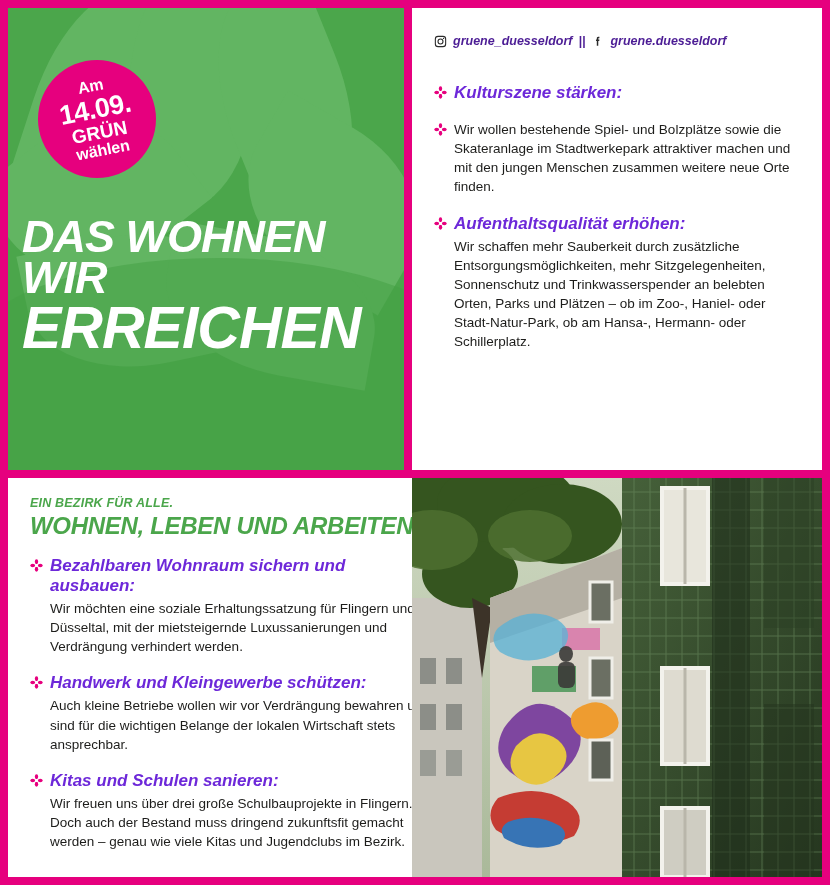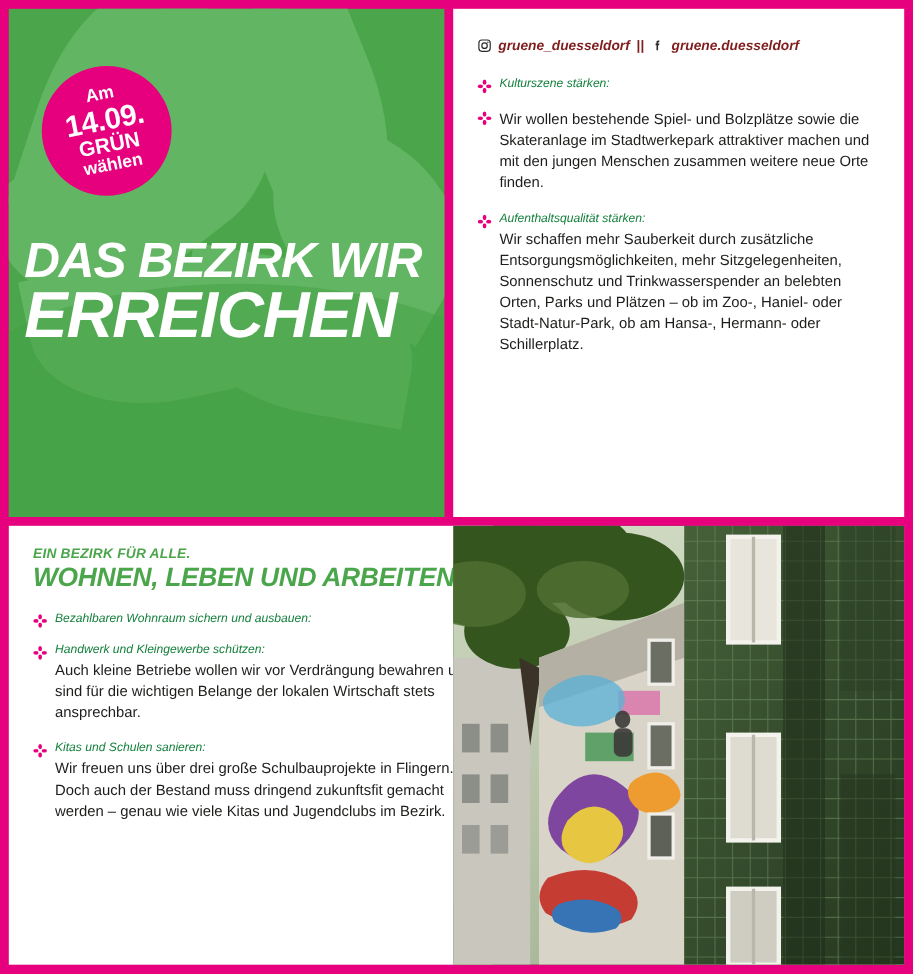--- a/index.html
+++ b/index.html
@@ -89,39 +89,39 @@
     background: #ffffff;
     padding: 26px 20px 10px 22px;
   }
   .social {
     display: flex;
     align-items: center;
     gap: 6px;
     font-size: 12.5px;
     font-weight: bold;
     font-style: italic;
-    color: #7f1d1d;
-    margin-bottom: 22px;
+    color: #4c1d95;
+    margin-bottom: 35px;
   }
   .ig-icon, .fb-icon { display: inline-block; }
   .ig-icon svg, .fb-icon svg { display: block; }
 
   .item { margin-bottom: 17px; position: relative; padding-left: 20px; }
   .flower-icon {
     position: absolute;
     left: 0;
     top: 2px;
     width: 13px;
     height: 13px;
   }
   .item-title {
-    font-size: 11px;
-    font-weight: normal;
+    font-size: 17px;
+    font-weight: bold;
     font-style: italic;
-    color: #15803d;
+    color: #6d28d9;
     margin-bottom: 3px;
   }
   .item-body {
     font-size: 13.5px;
     color: #1d1d1b;
     line-height: 1.42;
   }
 
   
   .bottom-left {
@@ -177,21 +177,21 @@
     <div class="leaf-shade"></div>
 
     <div class="badge">
       <span class="b1">Am</span>
       <span class="b2">14.09.</span>
       <span class="b3">GRÜN</span>
       <span class="b4">wählen</span>
     </div>
 
     <div class="headline">
-      <span class="h1">DAS BEZIRK WIR</span>
+      <span class="h1">DAS WOHNEN WIR</span>
       <span class="h2">ERREICHEN</span>
     </div>
   </div>
 
   <div class="right-panel">
 
     <div class="social">
       <span class="ig-icon">
         <svg width="13" height="13" viewBox="0 0 24 24" fill="none" stroke="#2b2b2b" stroke-width="2">
           <rect x="2.5" y="2.5" width="19" height="19" rx="5"></rect>
@@ -244,21 +244,21 @@
         <svg width="13" height="13" viewBox="0 0 20 20">
           <g fill="#e6007e">
             <ellipse cx="10" cy="4.2" rx="2.6" ry="3.7"></ellipse>
             <ellipse cx="10" cy="15.8" rx="2.6" ry="3.7"></ellipse>
             <ellipse cx="4.2" cy="10" rx="3.7" ry="2.6"></ellipse>
             <ellipse cx="15.8" cy="10" rx="3.7" ry="2.6"></ellipse>
           </g>
           <circle cx="10" cy="10" r="2.2" fill="#ffffff"></circle>
         </svg>
       </span>
-      <div class="item-title">Aufenthaltsqualität stärken:</div>
+      <div class="item-title">Aufenthaltsqualität erhöhen:</div>
       <div class="item-body">Wir schaffen mehr Sauberkeit durch zusätzliche Entsorgungsmöglichkeiten, mehr Sitzgelegenheiten, Sonnenschutz und Trinkwasserspender an belebten Orten, Parks und Plätzen – ob im Zoo-, Haniel- oder Stadt-Natur-Park, ob am Hansa-, Hermann- oder Schillerplatz.</div>
     </div>
 
   </div>
 
   <div class="bottom-left">
     <div class="kicker">EIN BEZIRK FÜR ALLE.</div>
     <div class="subhead">WOHNEN, LEBEN UND ARBEITEN</div>
 
     <div class="item">
@@ -267,20 +267,21 @@
           <g fill="#e6007e">
             <ellipse cx="10" cy="4.2" rx="2.6" ry="3.7"></ellipse>
             <ellipse cx="10" cy="15.8" rx="2.6" ry="3.7"></ellipse>
             <ellipse cx="4.2" cy="10" rx="3.7" ry="2.6"></ellipse>
             <ellipse cx="15.8" cy="10" rx="3.7" ry="2.6"></ellipse>
           </g>
           <circle cx="10" cy="10" r="2.2" fill="#ffffff"></circle>
         </svg>
       </span>
       <div class="item-title">Bezahlbaren Wohnraum sichern und ausbauen:</div>
+      <div class="item-body">Wir möchten eine soziale Erhaltungssatzung für Flingern und Düsseltal, mit der mietsteigernde Luxussanierungen und Verdrängung verhindert werden.</div>
     </div>
 
     <div class="item">
       <span class="flower-icon">
         <svg width="13" height="13" viewBox="0 0 20 20">
           <g fill="#e6007e">
             <ellipse cx="10" cy="4.2" rx="2.6" ry="3.7"></ellipse>
             <ellipse cx="10" cy="15.8" rx="2.6" ry="3.7"></ellipse>
             <ellipse cx="4.2" cy="10" rx="3.7" ry="2.6"></ellipse>
             <ellipse cx="15.8" cy="10" rx="3.7" ry="2.6"></ellipse>

